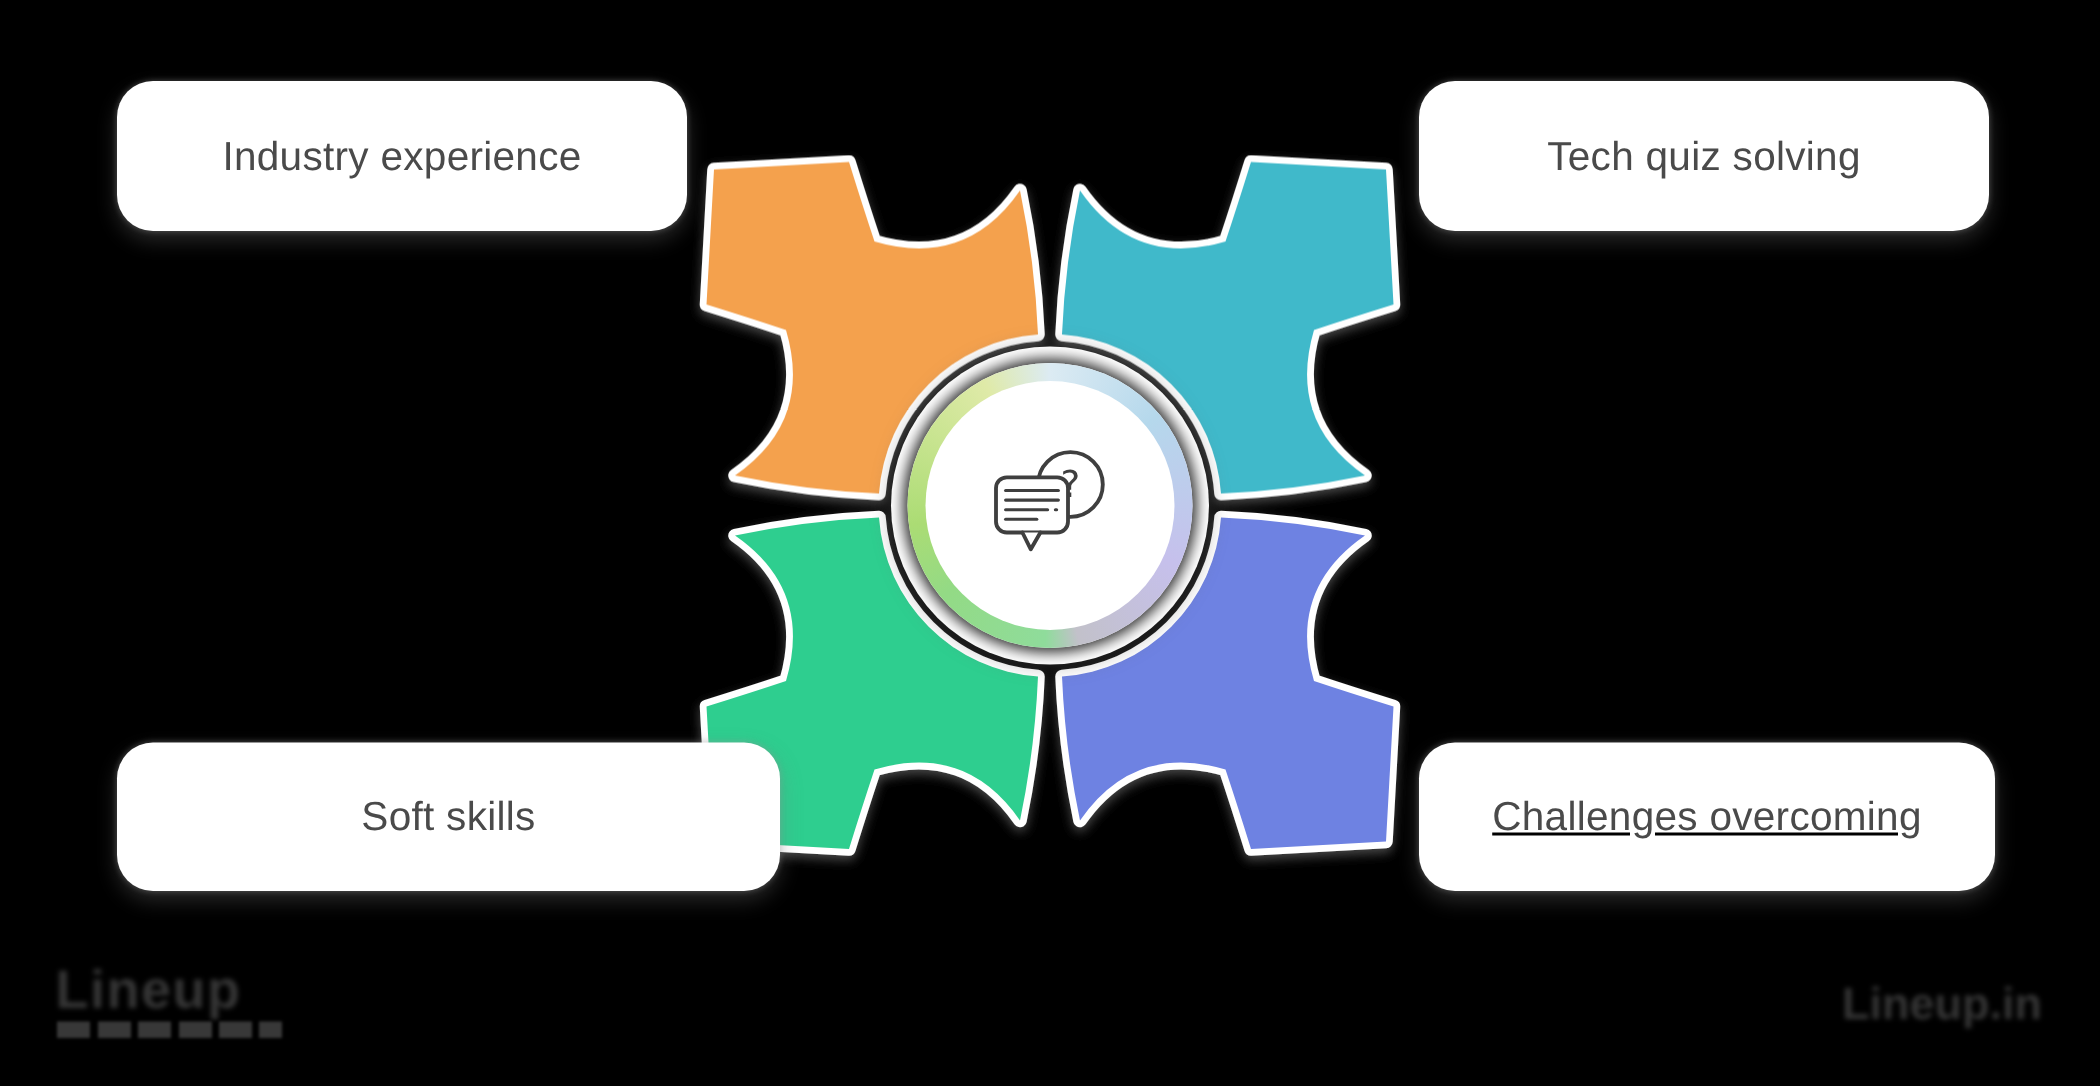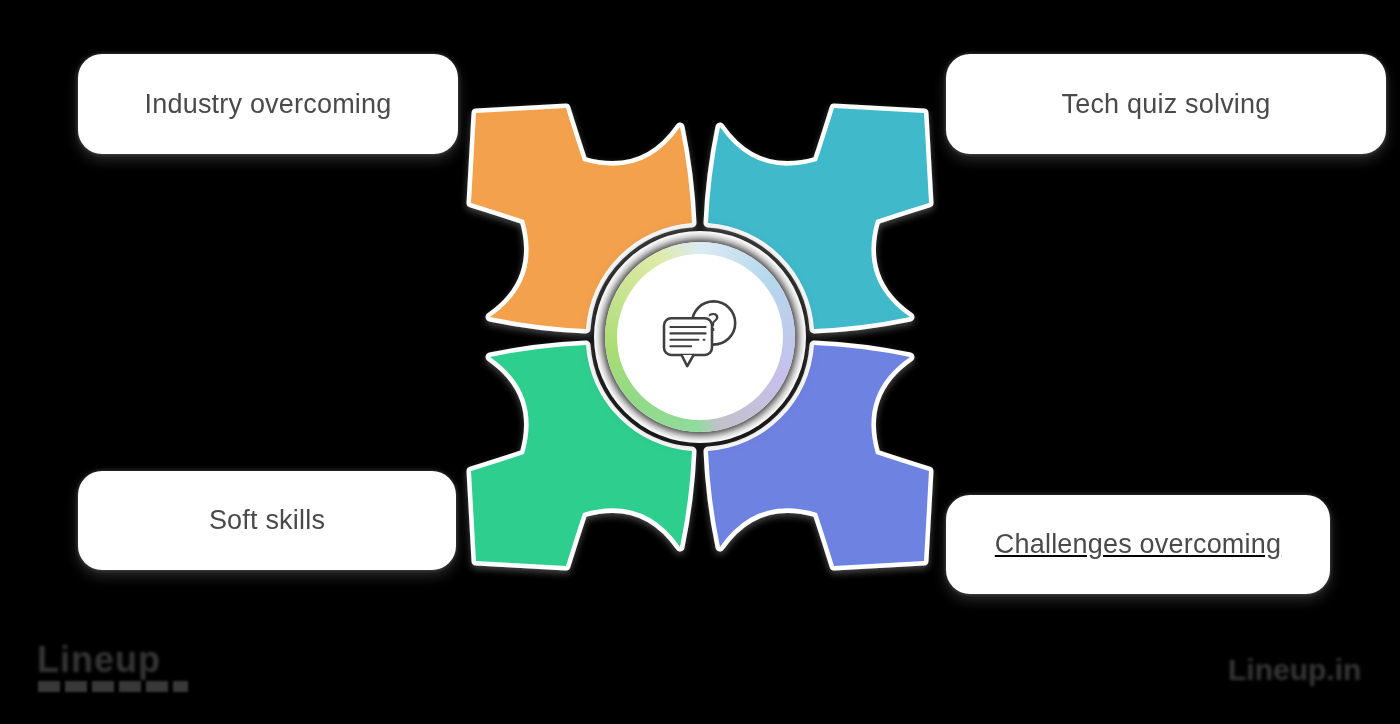--- a/index.html
+++ b/index.html
@@ -5,22 +5,22 @@
   html,body{margin:0;padding:0;background:#000;}
   #stage{position:relative;width:1400px;height:724px;background:#000000;overflow:hidden;
          font-family:"Liberation Sans", sans-serif;}
 
   
   .card{position:absolute;background:#ffffff;border-radius:24px;
         display:flex;align-items:center;justify-content:center;
         box-shadow:0 0 4px rgba(150,150,150,.45), 0 6px 14px rgba(120,120,120,.35);}
   .card span{color:#4a4a4a;font-size:27px;font-weight:400;letter-spacing:.2px;}
   #card-tl{left:78px;top:54px;width:380px;height:100px;}
-  #card-tr{left:946px;top:54px;width:440px;height:100px;}
-  #card-bl{left:78px;top:471px;width:378px;height:99px;}
+  #card-tr{left:946px;top:54px;width:380px;height:100px;}
+  #card-bl{left:78px;top:495px;width:442px;height:99px;}
   #card-br{left:946px;top:495px;width:384px;height:99px;text-decoration:underline;}
 
   
   #arrows{position:absolute;left:448px;top:85px;width:504px;height:504px;}
 
   
   .abs{position:absolute;border-radius:50%;}
   #circle-outer{left:594px;top:231px;width:212px;height:212px;background:#ffffff;
                 box-shadow:0 0 12px 2px rgba(110,110,110,.4);}
   #circle-grad{left:605px;top:242px;width:190px;height:190px;
@@ -86,21 +86,21 @@
         <line x1="28" y1="53" x2="72" y2="53"></line>
         <line x1="28" y1="61" x2="63" y2="61"></line>
         <line x1="69.5" y1="61" x2="70.5" y2="61"></line>
         <line x1="28" y1="69" x2="54" y2="69"></line>
       </g>
     </g>
     <text x="82" y="50" font-family="DejaVu Sans, sans-serif" font-size="31" fill="#3f3f3f" text-anchor="middle">?</text>
   </svg>
 
   <div class="card" id="card-tl">
-    <span>Industry overcoming</span>
+    <span>Industry experience</span>
   </div>
   <div class="card" id="card-tr">
     <span>Tech quiz solving</span>
   </div>
   <div class="card" id="card-bl">
     <span>Soft skills</span>
   </div>
   <div class="card" id="card-br">
     <span>Challenges overcoming</span>
   </div>

